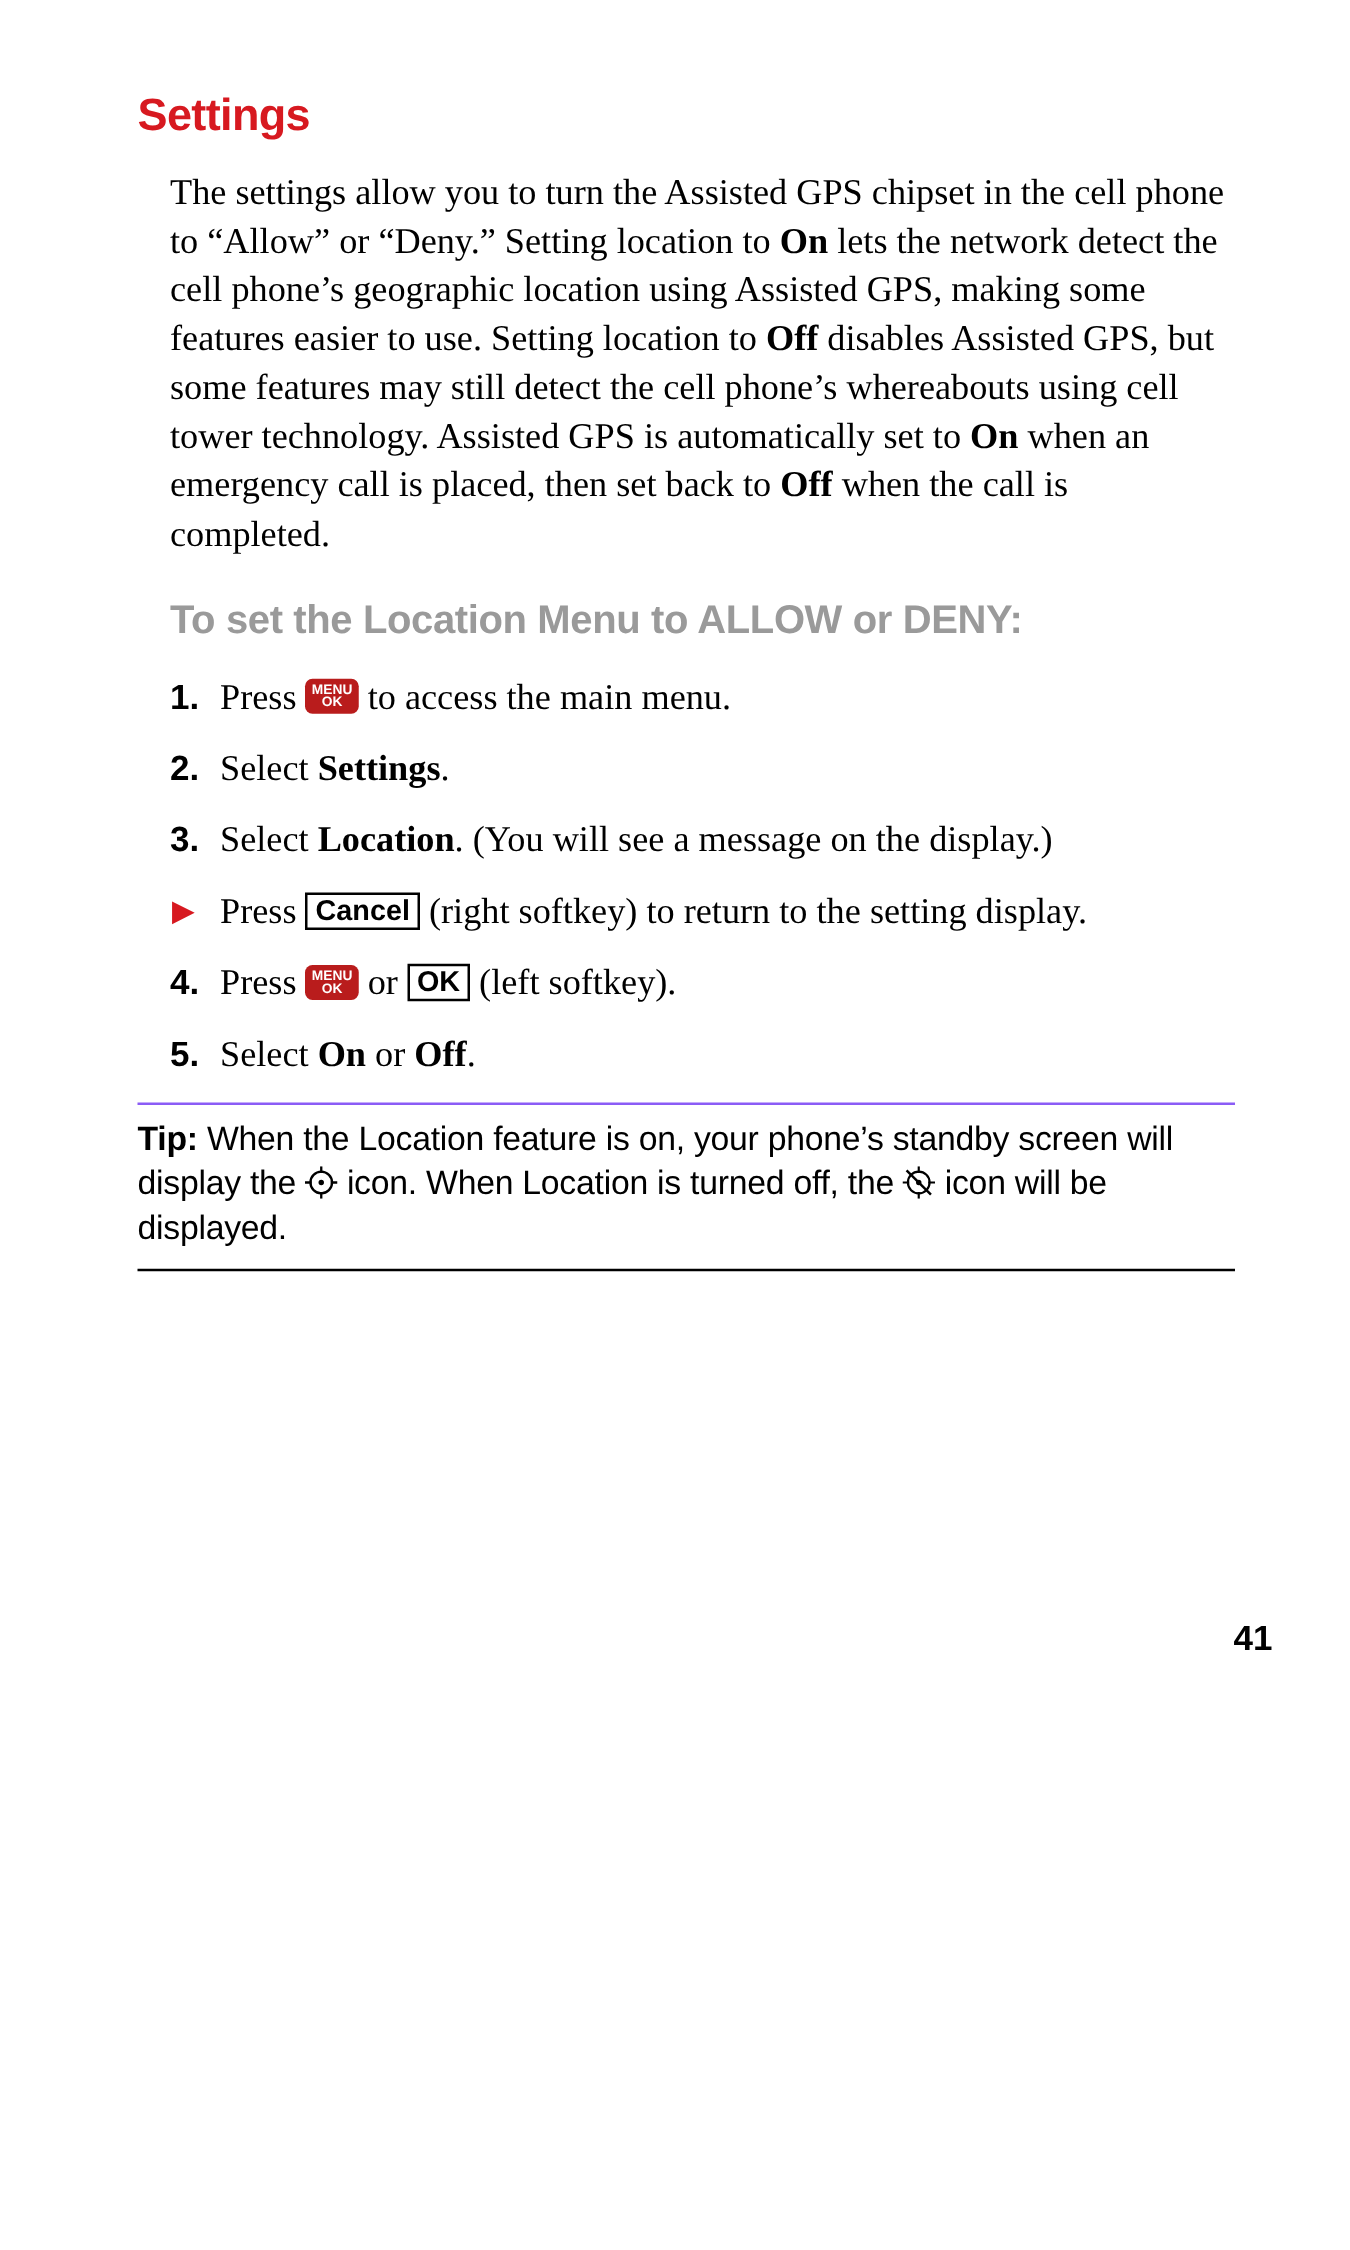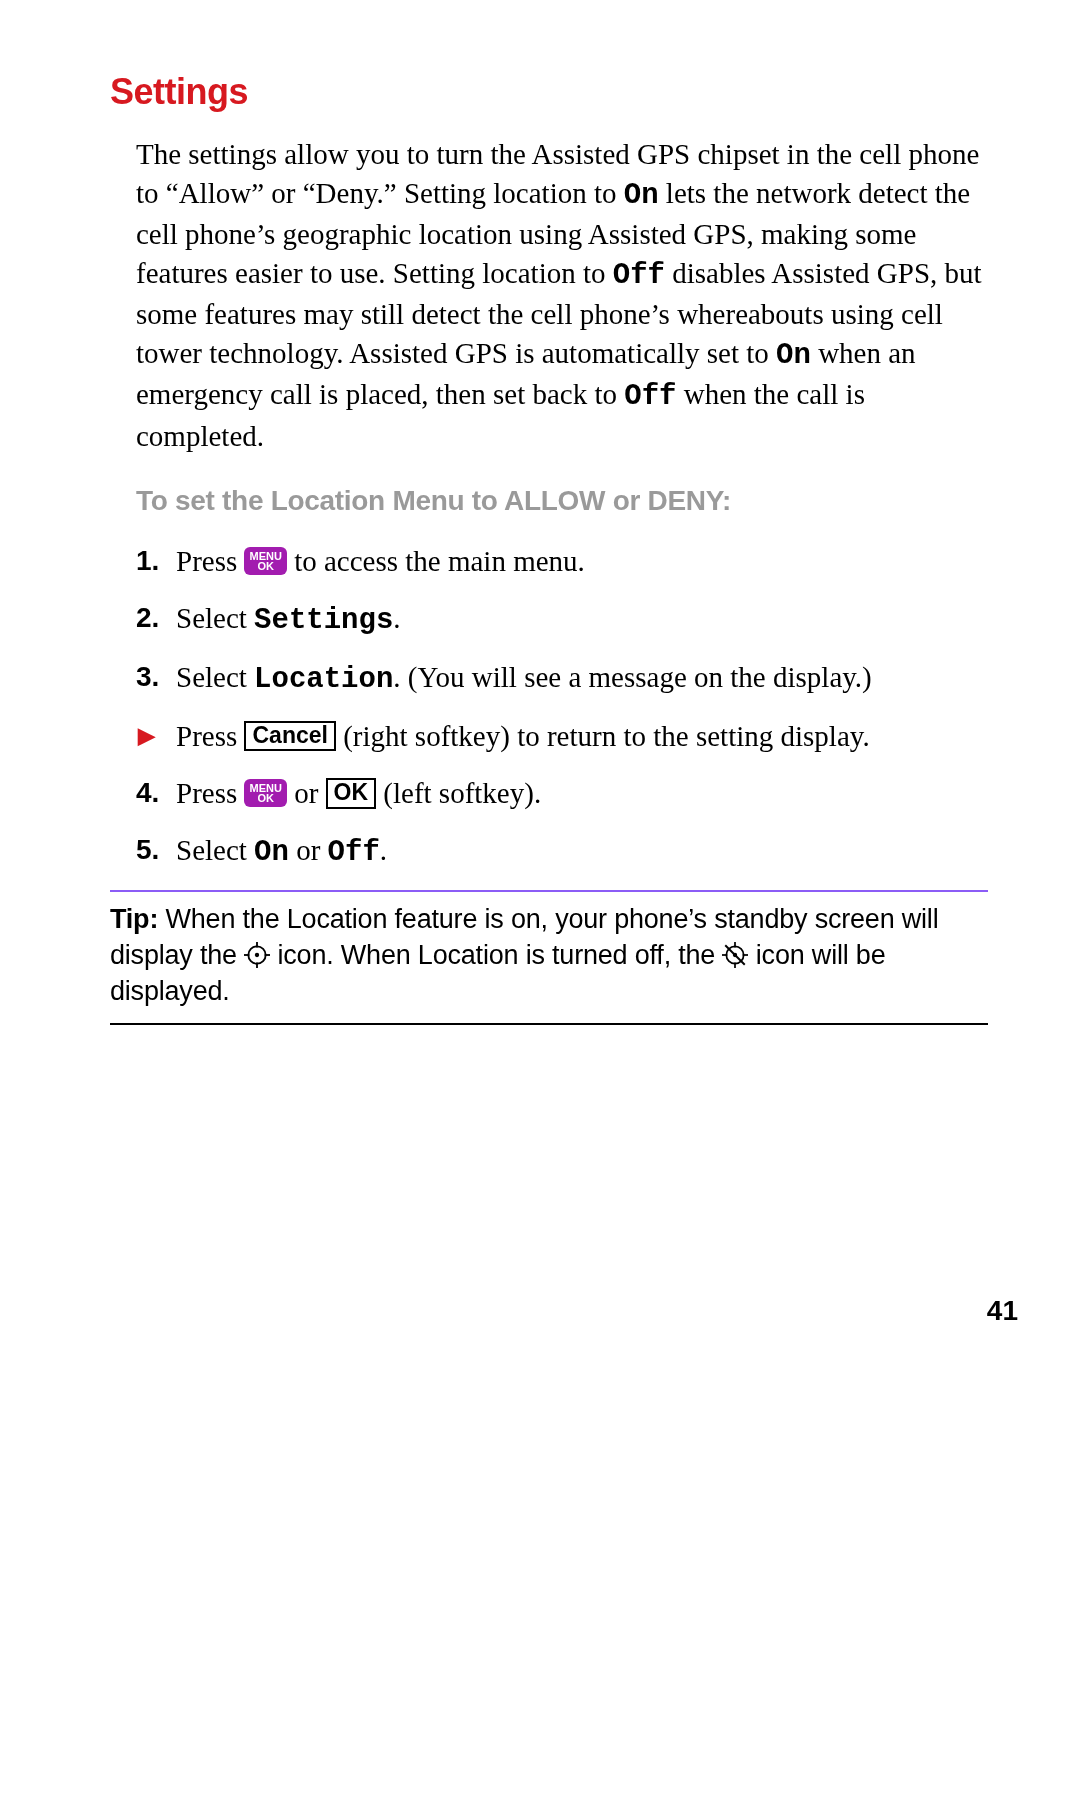--- a/index.html
+++ b/index.html
@@ -26,28 +26,28 @@
     font-weight: 800;
     font-size: 36px;
     color: #d71920;
     letter-spacing: -0.5px;
   }
   .body-text {
     margin: 0 0 26px 26px;
     font-size: 29px;
   }
   .body-text .b, .b {
-    font-family: Liberation Mono, monospace;
+    font-family: Liberation Serif, serif;
     font-weight: 800;
   }
   .subhead {
     margin: 0 0 22px 26px;
     font-family: "Helvetica Neue", Arial, sans-serif;
     font-weight: 800;
-    font-size: 28px;
+    font-size: 32px;
     color: #9a9a9a;
     letter-spacing: -0.3px;
   }
   ol.steps {
     margin: 0 0 16px 26px;
     padding: 0;
     list-style: none;
   }
   ol.steps > li {
     margin: 0 0 18px 0;
@@ -65,21 +65,21 @@
   }
   ol.steps > li.arrow .num {
     color: #d71920;
     font-size: 22px;
     top: 4px;
     left: 2px;
   }
   .key {
     display: inline-block;
     vertical-align: middle;
-    background: #a21caf;
+    background: #b91c1c;
     color: #fff;
     font-family: "Helvetica Neue", Arial, sans-serif;
     font-weight: 700;
     font-size: 11px;
     line-height: 10px;
     text-align: center;
     border-radius: 6px;
     padding: 4px 5px 4px 5px;
     min-width: 30px;
     position: relative;

